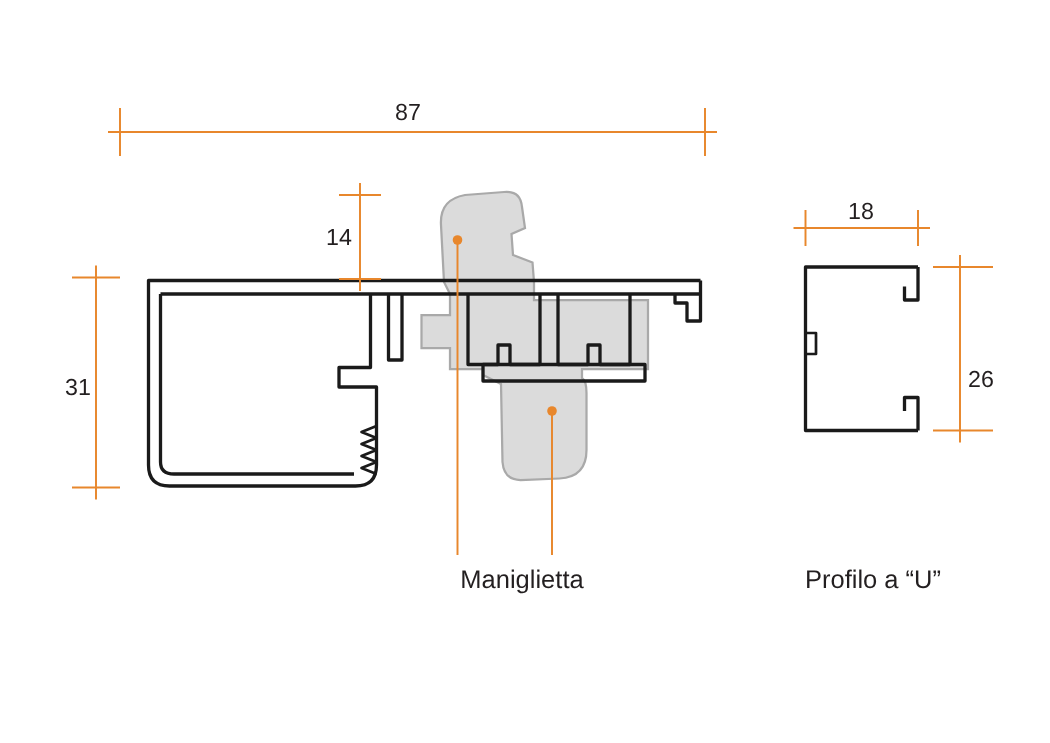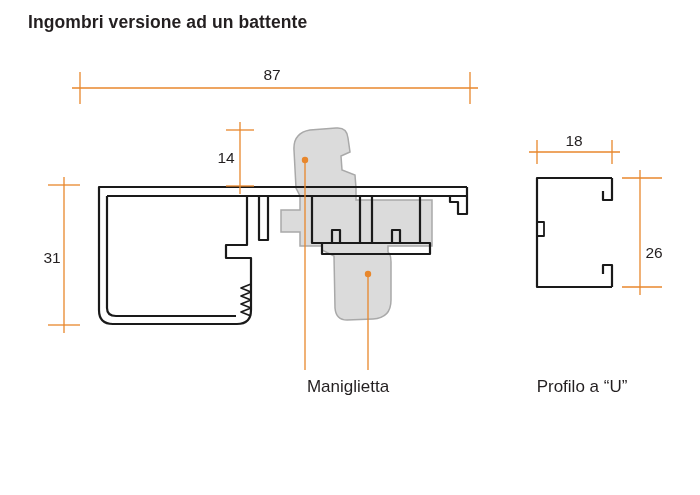--- a/index.html
+++ b/index.html
@@ -17,21 +17,20 @@
   }
   svg text{font-family:"Liberation Sans", sans-serif;}
   .dim-text{font-size:15.5px;}
   .label-text{font-size:17px;}
 </style>
 </head>
 <body>
 
 <div class="page">
 
-  <div class="title">Ingombri versione ad un battente</div>
 
   <svg width="700" height="495" viewBox="0 0 700 495">
 
     <g stroke-width="1.5" fill="none" stroke="#A9A9A9">
       <path d="M 296 188 L 294 150 Q 293 133 310 130 L 336 128 Q 347 127 348 138
                L 350 152 L 341 156 L 342 170 L 355 175 L 356 188 L 356 200
                L 432 200 L 432 246 L 388 246 L 388 252 Q 391 254 391 262
                L 391 300 Q 391 318 373 319 L 347 320 Q 336 320 335 308
                L 334 256 L 322 250 L 322 246 L 300 246 L 300 232 L 281 232
                L 281 210 L 300 210 L 300 196 Z" fill="#DBDBDB"></path>

